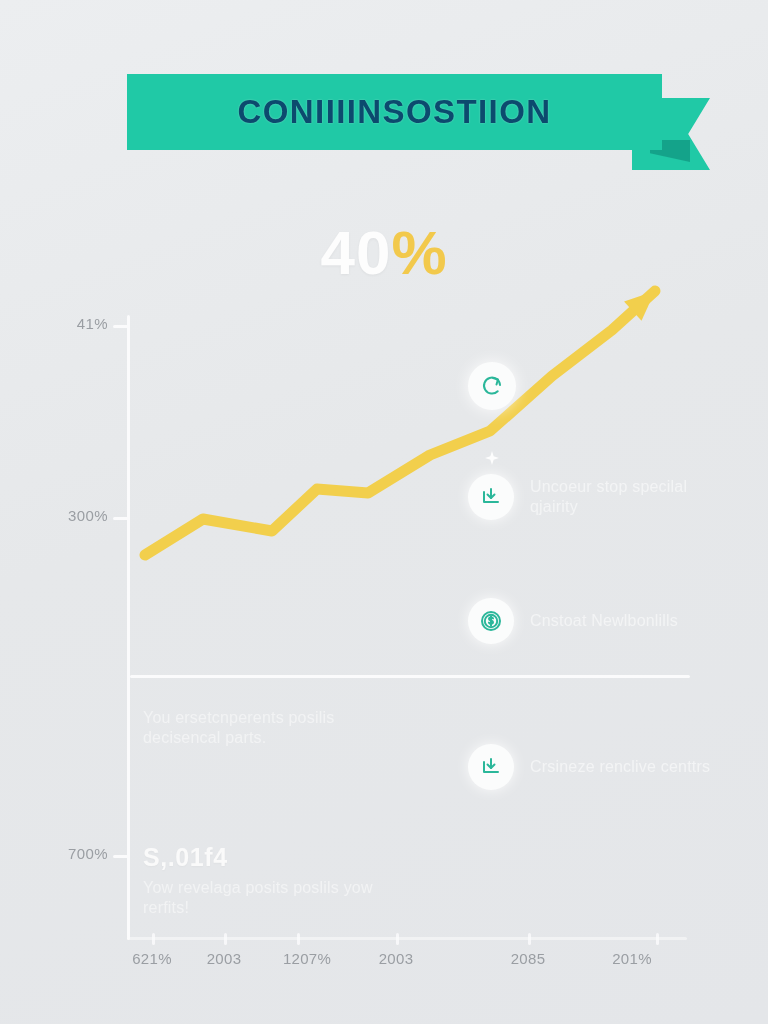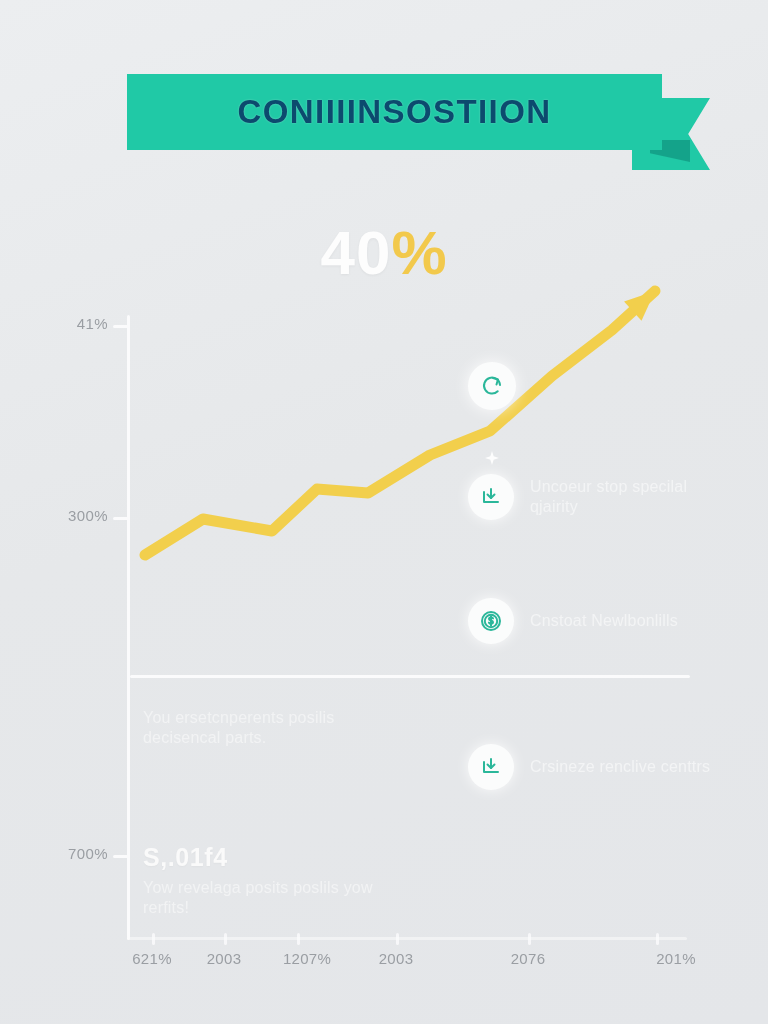--- a/index.html
+++ b/index.html
@@ -301,24 +301,24 @@
     <div class="xtick" style="left:224px"></div>
     <span class="xlabel" style="left:224px">2003</span>
 
     <div class="xtick" style="left:297px"></div>
     <span class="xlabel" style="left:307px">1207%</span>
 
     <div class="xtick" style="left:396px"></div>
     <span class="xlabel" style="left:396px">2003</span>
 
     <div class="xtick" style="left:528px"></div>
-    <span class="xlabel" style="left:528px">2076</span>
+    <span class="xlabel" style="left:528px">2085</span>
 
     <div class="xtick" style="left:656px"></div>
-    <span class="xlabel" style="left:676px">201%</span>
+    <span class="xlabel" style="left:632px">201%</span>
 
     <svg class="trend" viewBox="0 0 768 1024">
       <polyline id="trend-path" fill="none" stroke="#f2cf4c" stroke-width="11" stroke-linecap="round" stroke-linejoin="round" points="145,555 203,519 272,531 317,489 368,493 430,455 490,431 552,376 612,330 655,291"></polyline>
       <polygon id="trend-arrow" fill="#f2cf4c" points="655,291 641.5120231580925,320.78379560620454 624.0448347574613,301.5251007029444"></polygon>
     </svg>
   </div>
 
   <div class="sparkle"></div>
 
   <div class="float-icon">

